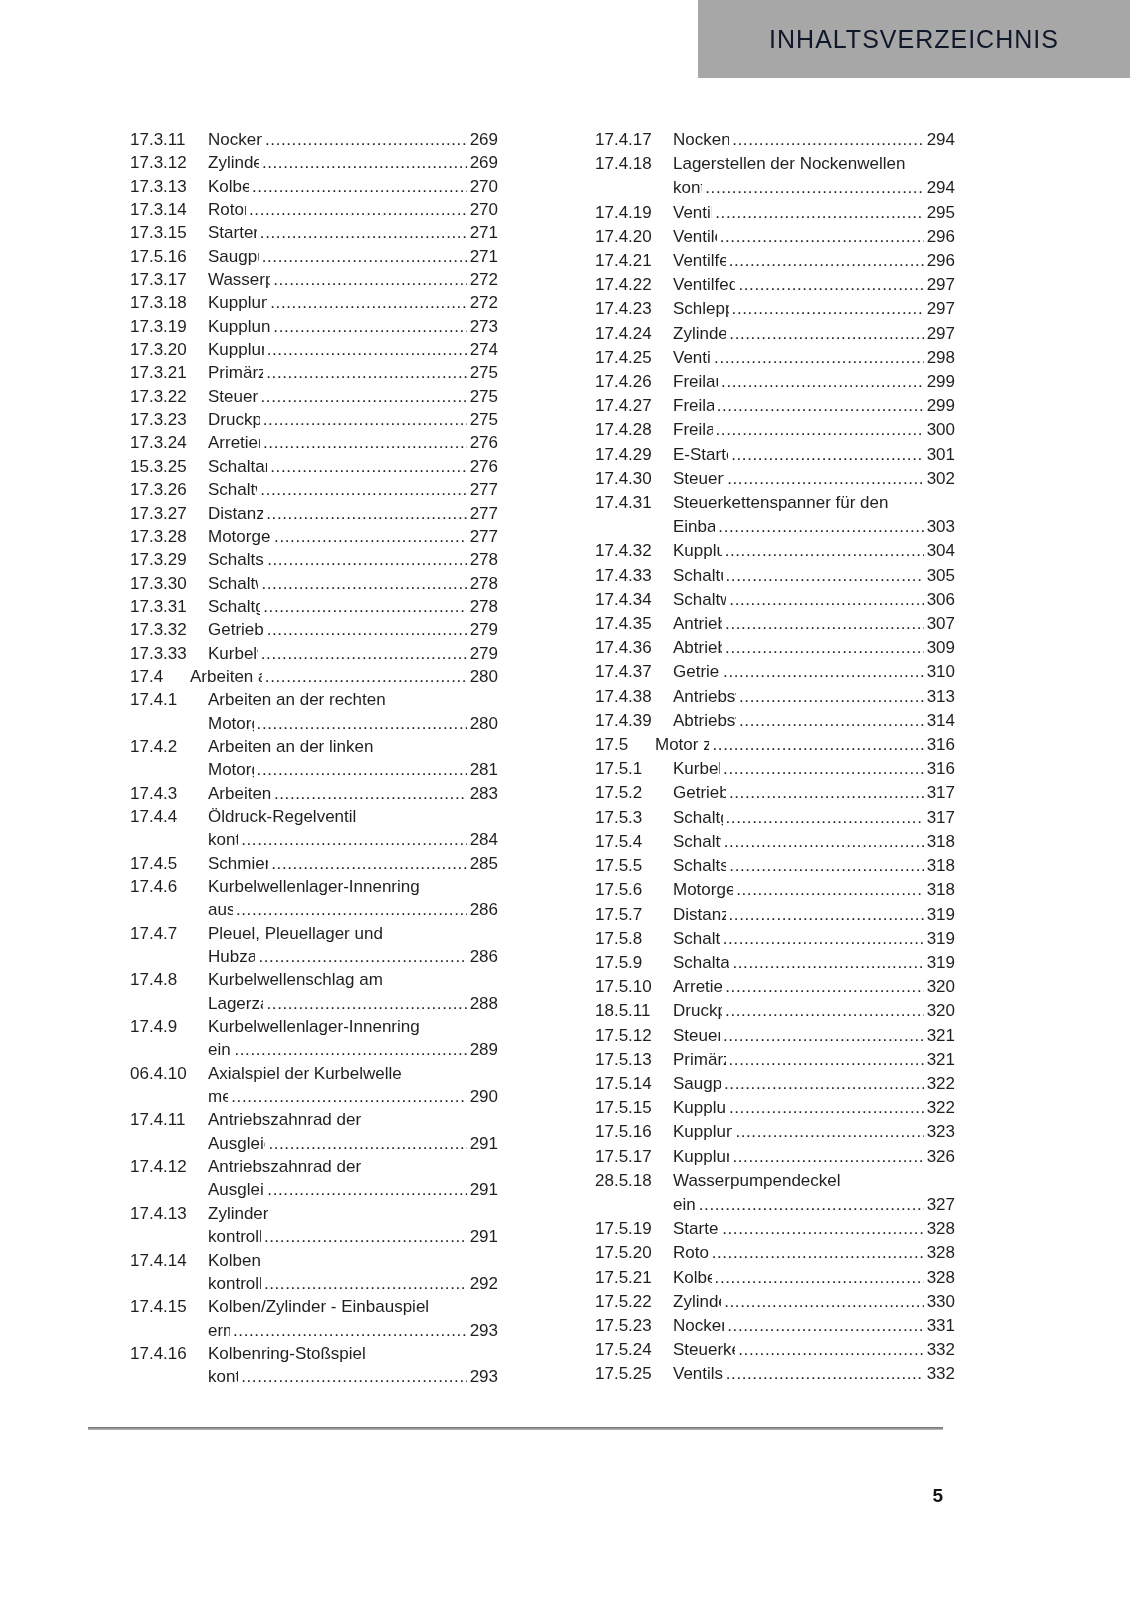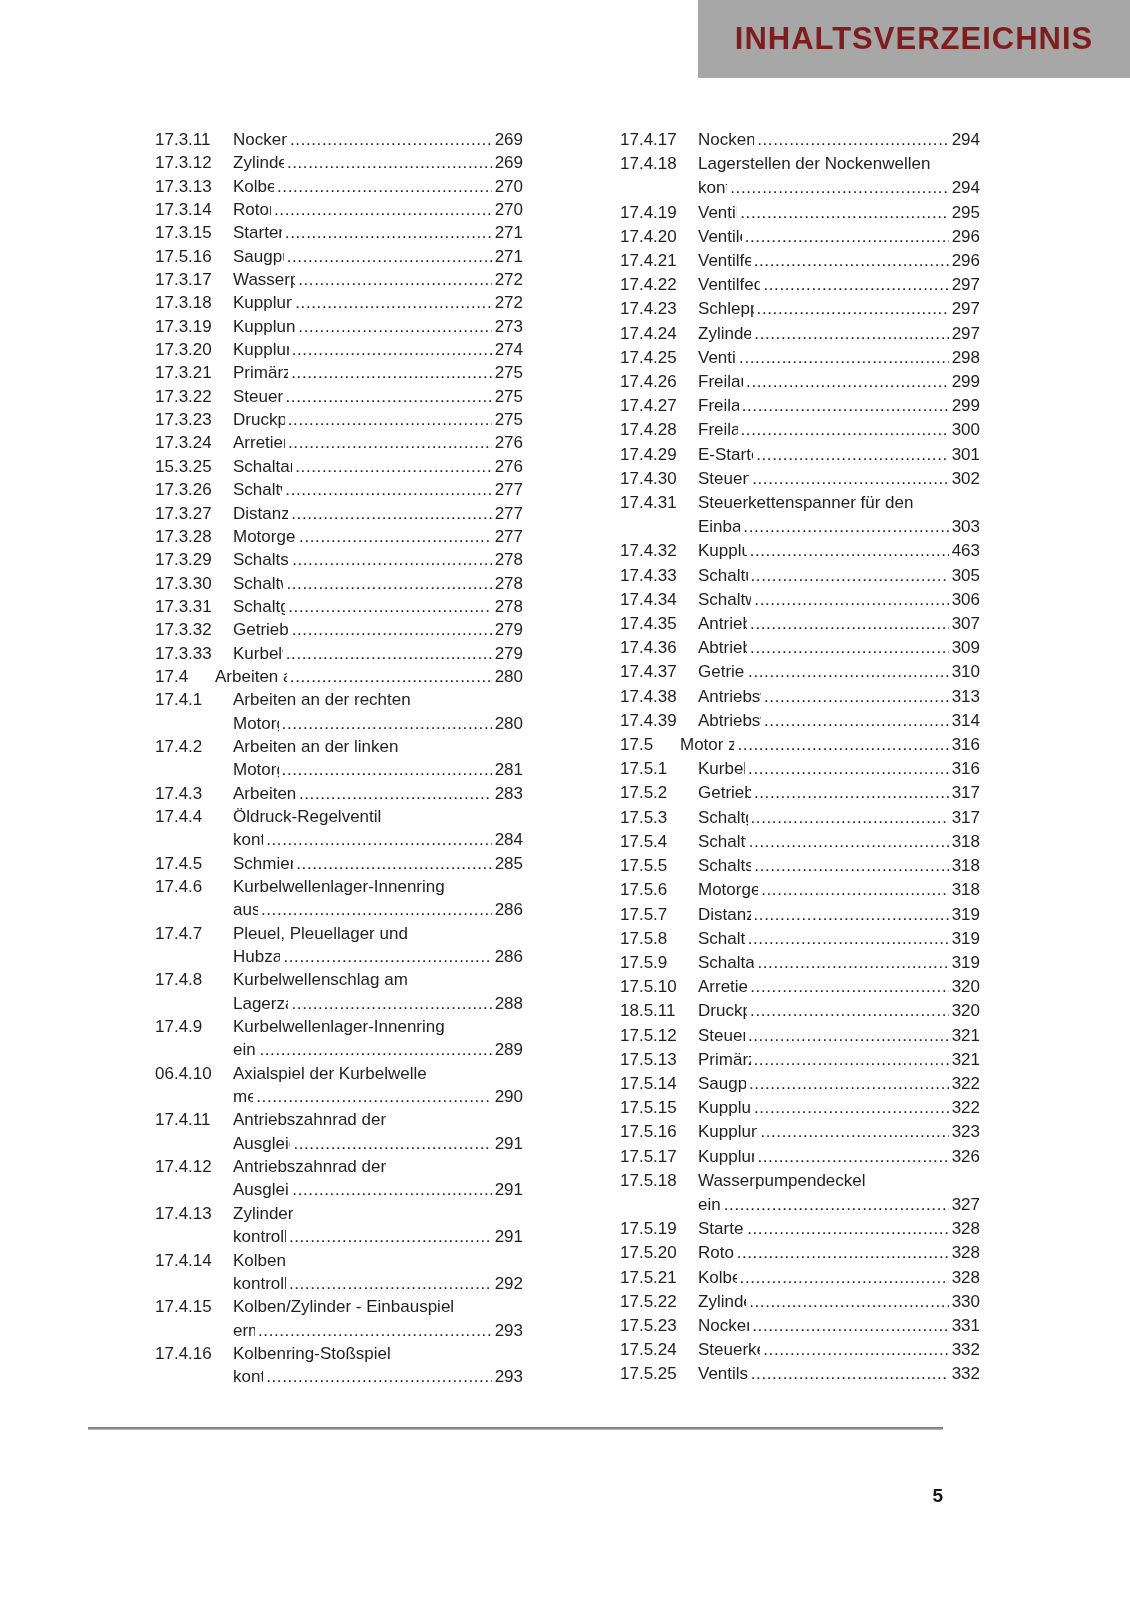--- a/index.html
+++ b/index.html
@@ -23,32 +23,31 @@
     left: 698px;
     top: 0;
     width: 432px;
     height: 78px;
     background: var(--header-bg);
     display: flex;
     align-items: center;
     justify-content: center;
   }
   .header-title {
-    font-size: 31px;
-    font-weight: bold;
+    font-size: 25px;
+    font-weight: normal;
     letter-spacing: 1px;
-    color: #7f1d1d;
+    color: #0f172a;
     white-space: nowrap;
   }
   .toc-col {
     position: absolute;
     top: 128px;
     font-size: 17px;
     color: var(--text-color);
-    margin-left: 25px;
   }
   .toc-col.left  { left: 130px; width: 368px; line-height: 23.35px; }
   .toc-col.right { left: 595px; width: 360px; line-height: 24.2px; }
   .entry { display: flex; align-items: flex-start; }
   .num   { flex: 0 0 78px; white-space: nowrap; }
   .entry.l2 .num { flex-basis: 60px; }
   .body  { flex: 1 1 auto; min-width: 0; }
   .line  { display: flex; align-items: baseline; }
   .title { white-space: nowrap; flex: 0 1 auto; overflow: hidden; }
   .dots  {
@@ -689,21 +688,21 @@
             <span class="pagenum">303</span>
           </div>
         </div>
       </div>
       <div class="entry">
         <span class="num">17.4.32</span>
         <div class="body">
           <div class="line">
             <span class="title">Kupplung kontrollieren</span>
             <span class="dots">..................................................................................................................................</span>
-            <span class="pagenum">463</span>
+            <span class="pagenum">304</span>
           </div>
         </div>
       </div>
       <div class="entry">
         <span class="num">17.4.33</span>
         <div class="body">
           <div class="line">
             <span class="title">Schaltung kontrollieren</span>
             <span class="dots">..................................................................................................................................</span>
             <span class="pagenum">305</span>
@@ -944,21 +943,21 @@
         <span class="num">17.5.17</span>
         <div class="body">
           <div class="line">
             <span class="title">Kupplungsdeckel einbauen</span>
             <span class="dots">..................................................................................................................................</span>
             <span class="pagenum">326</span>
           </div>
         </div>
       </div>
       <div class="entry">
-        <span class="num">17.5.18</span>
+        <span class="num">28.5.18</span>
         <div class="body">
           <div class="line">
             <span class="title">Wasserpumpendeckel</span>
           </div>
           <div class="line">
             <span class="title">einbauen</span>
             <span class="dots">..................................................................................................................................</span>
             <span class="pagenum">327</span>
           </div>
         </div>

